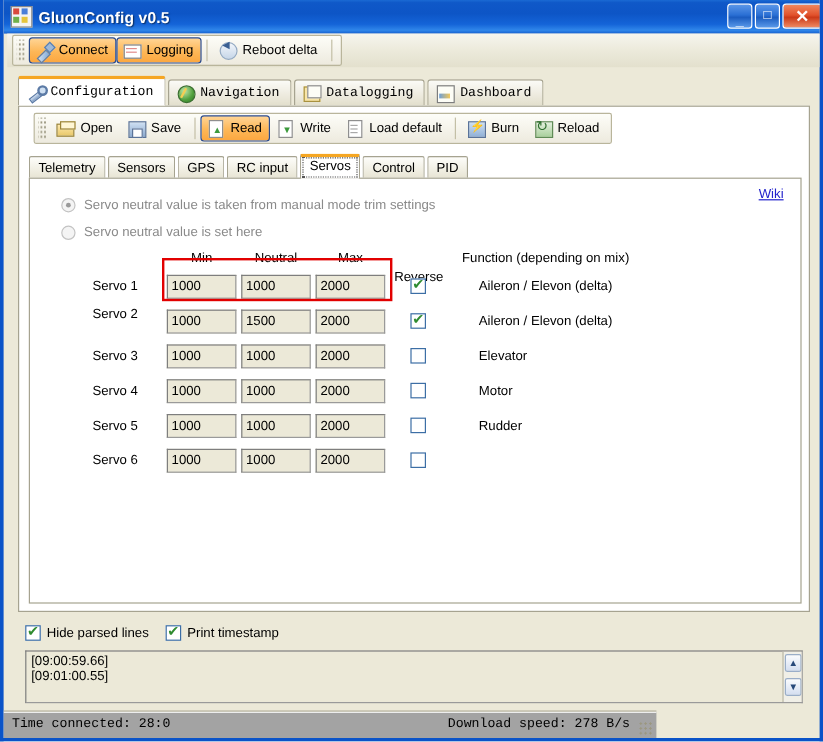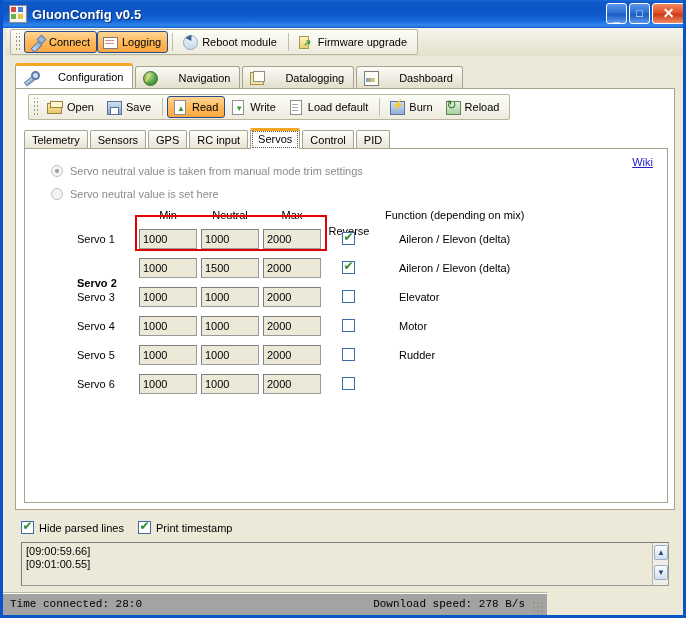--- a/index.html
+++ b/index.html
@@ -155,30 +155,31 @@
   }
 
   
   .tabstrip {
     position: absolute; left: 12px; top: 64px;
     width: 660px; height: 24px;
     display: flex; align-items: flex-end;
   }
   .otab {
     height: 22px;
-    display: flex; align-items: center; gap: 20px;
+    display: flex; align-items: center; gap: 4px;
     padding: 0 9px 0 6px;
     box-sizing: border-box;
     background: linear-gradient(to bottom,#fbfbf7,#edeade 60%,#e2dfcc);
     border: 1px solid #a6a390;
     border-bottom: none;
     border-radius: 3px 3px 0 0;
     margin-right: 2px;
     font-size: 11px;
     position: relative;
+    font-family: Liberation Mono, monospace;
   }
   .otab.active {
     height: 25px;
     background: #ffffff;
     border-top: 3px solid #f5a623;
     border-left: 1px solid #a6a390;
     border-right: 1px solid #a6a390;
     z-index: 4;
     padding-top: 0;
   }
@@ -485,27 +486,23 @@
         <span class="ico ico-connect"></span>
         <span>Connect</span>
       </div>
       <div class="tbbtn checked">
         <span class="ico ico-log"></span>
         <span>Logging</span>
       </div>
       <span class="tbsep"></span>
       <div class="tbbtn">
         <span class="ico ico-reboot"></span>
-        <span>Reboot module</span>
+        <span>Reboot delta</span>
       </div>
       <span class="tbsep"></span>
-      <div class="tbbtn">
-        <span class="ico ico-fw"></span>
-        <span>Firmware upgrade</span>
-      </div>
     </div>
   </div>
 
   <div class="tabstrip">
     <div class="otab active">
       <span class="ico ico-wrench"></span>
       <span>Configuration</span>
     </div>
     <div class="otab">
       <span class="ico ico-globe"></span>
@@ -590,21 +587,21 @@
         <div class="colhdr" style="left:294px; top:76px; width:60px;">Reverse</div>
         <div class="colhdr" style="left:360px; top:60px; width:190px; text-align:left;">Function (depending on mix)</div>
 
         <div class="rowlbl" style="left:52px; top:84px;">Servo 1</div>
         <input class="numfield" style="left: 114px; top: 80px;" value="1000">
         <input class="numfield" style="left: 176px; top: 80px;" value="1000">
         <input class="numfield" style="left: 238px; top: 80px;" value="2000">
         <div class="chk on" style="left:317px; top:83px;"></div>
         <div class="funclbl" style="left:374px; top:84px;">Aileron / Elevon (delta)</div>
 
-        <div class="rowlbl" style="left:52px; top:128px;font-weight:bold;">Servo 2</div>
+        <div class="rowlbl" style="left:52px; top:107px;">Servo 2</div>
         <input class="numfield" style="left: 114px; top: 109px;" value="1000">
         <input class="numfield" style="left: 176px; top: 109px;" value="1500">
         <input class="numfield" style="left: 238px; top: 109px;" value="2000">
         <div class="chk on" style="left:317px; top:112px;"></div>
         <div class="funclbl" style="left:374px; top:113px;">Aileron / Elevon (delta)</div>
 
         <div class="rowlbl" style="left:52px; top:142px;">Servo 3</div>
         <input class="numfield" style="left: 114px; top: 138px;" value="1000">
         <input class="numfield" style="left: 176px; top: 138px;" value="1000">
         <input class="numfield" style="left: 238px; top: 138px;" value="2000">

